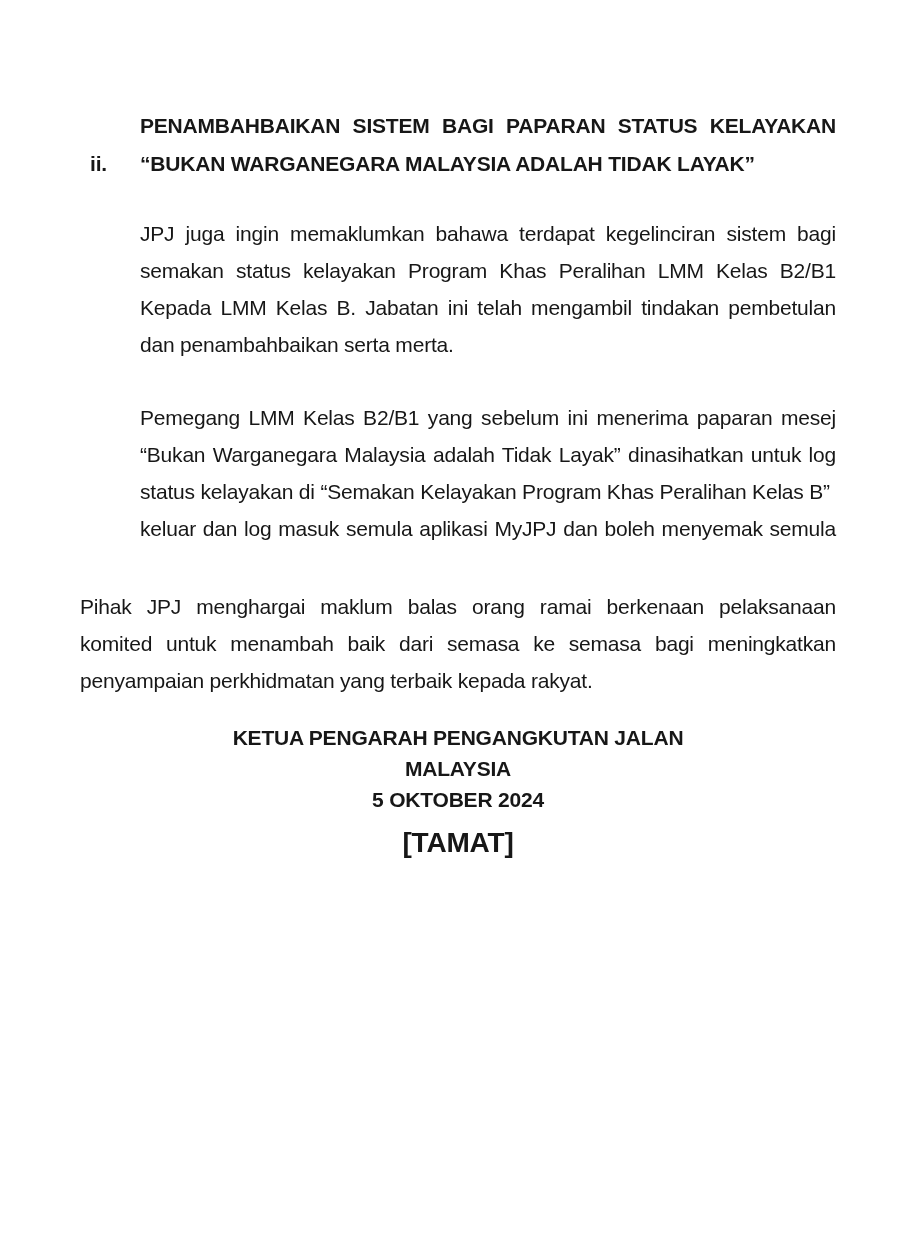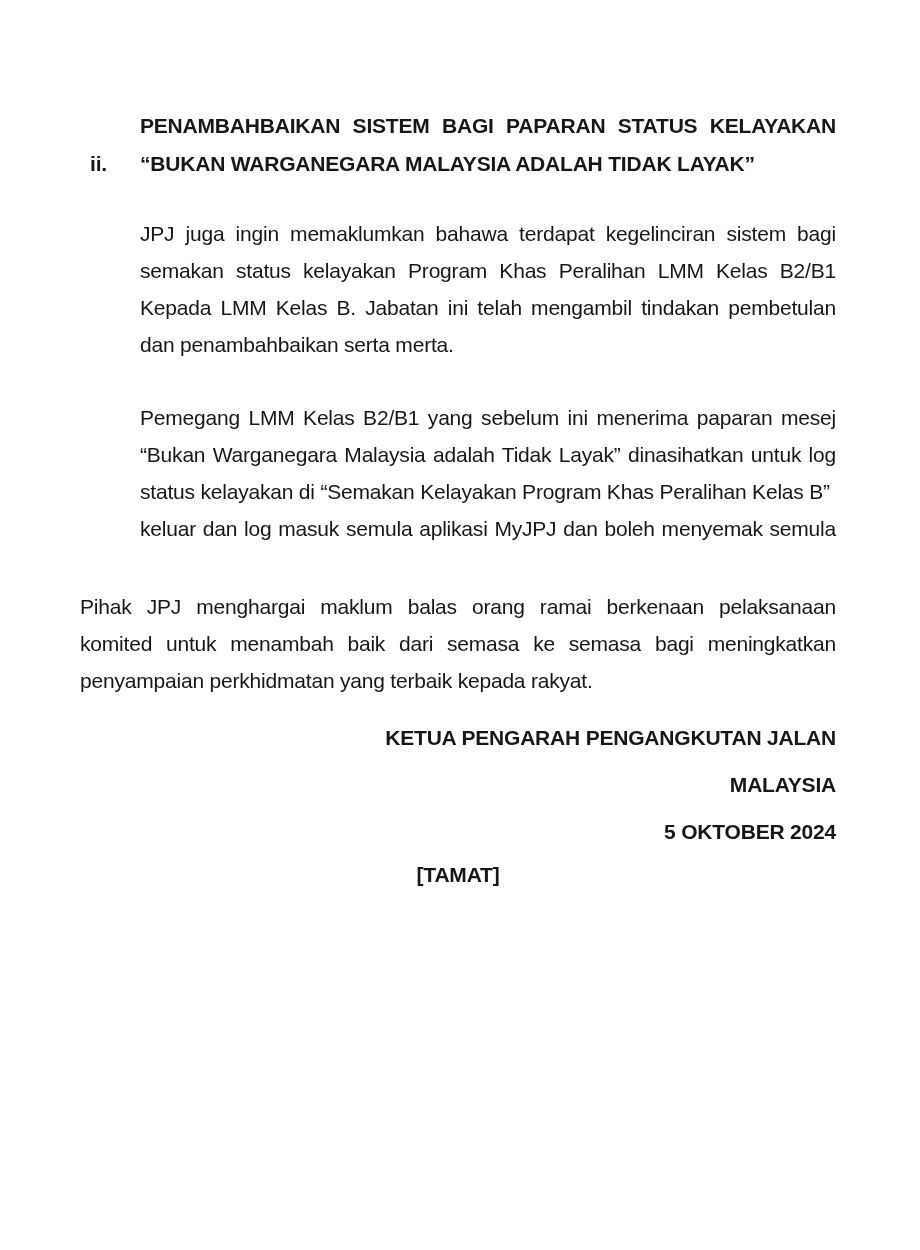--- a/index.html
+++ b/index.html
@@ -58,25 +58,25 @@
   .p1 { margin-top: 32px; }
   .p2 { margin-top: 36px; }
   .p3 { margin-top: 41px; }
   .signature {
     margin-top: 23px;
     font-weight: bold;
     font-size: 21px;
     line-height: 31px;
     letter-spacing: -0.2px;
   }
-  .signature .line { text-align: right; margin-top: 16px; }
+  .signature .line { text-align: center; }
   .tamat {
     margin-top: 9px;
     font-weight: bold;
-    font-size: 21px;
+    font-size: 28px;
     line-height: 37px;
     text-align: center;
     letter-spacing: -0.2px;
   }
 </style>
 </head>
 <body>
 
 <div class="page">
 

